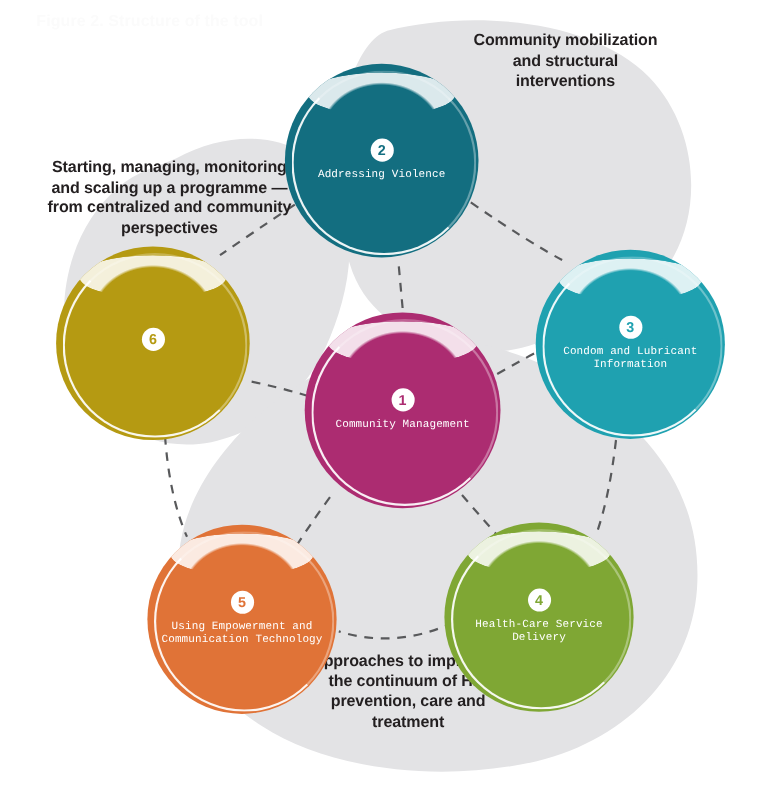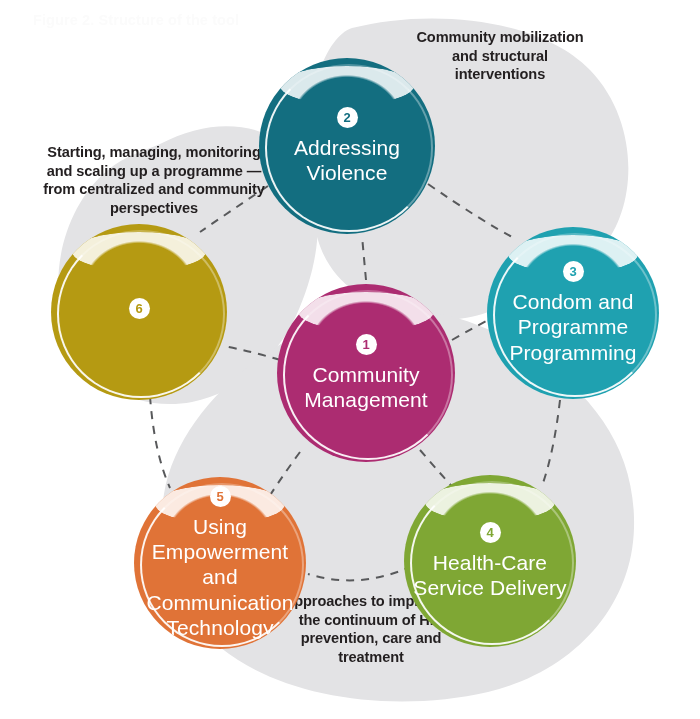--- a/index.html
+++ b/index.html
@@ -43,21 +43,21 @@
   .caption {
     position: absolute;
     z-index: 3;
     text-align: center;
     color: #231f20;
     font-size: 14.6px;
     font-weight: bold;
     line-height: 1.27;
     letter-spacing: -0.1px;
   }
-  #caption-top-right { left: 410px; top: 28px; width: 180px; }
+  #caption-top-right { left: 424px; top: 28px; width: 180px; }
   #caption-left      { left: 36px;  top: 128px; width: 236px; }
   #caption-bottom    { left: 276px; top: 592px; width: 190px; }
 
   .node {
     position: absolute;
     z-index: 4;
     border-radius: 50%;
     box-sizing: border-box;
     display: flex;
     flex-direction: column;
@@ -105,25 +105,26 @@
     align-items: center;
     justify-content: center;
     font-size: 13px;
     font-weight: bold;
     line-height: 1;
     margin-bottom: 7px;
   }
   .node-label {
     position: relative;
     z-index: 2;
-    font-size: 21px;
+    font-size: 10px;
     font-weight: normal;
     line-height: 1.2;
     padding: 0 6px;
     letter-spacing: .1px;
+    font-family: Liberation Mono, monospace;
   }
 
   
   #node-1 { left: 277px; top: 284px; width: 178px; height: 178px; }
   #node-2 { left: 259px; top: 58px;  width: 176px; height: 176px; }
   #node-3 { left: 487px; top: 227px; width: 172px; height: 172px; }
   #node-4 { left: 404px; top: 475px; width: 172px; height: 172px; }
   #node-5 { left: 134px; top: 477px; width: 172px; height: 172px; }
   #node-6 { left: 51px;  top: 224px; width: 176px; height: 176px; }
 </style>
@@ -194,21 +195,21 @@
 
   <div class="node" id="node-2" style="background: rgb(19, 110, 128);">
     <span class="gloss"></span>
     <span class="node-num" style="color: rgb(19, 110, 128);">2</span>
     <span class="node-label">Addressing Violence</span>
   </div>
 
   <div class="node" id="node-3" style="background: rgb(31, 161, 176);">
     <span class="gloss"></span>
     <span class="node-num" style="color: rgb(31, 161, 176);">3</span>
-    <span class="node-label">Condom and Programme Programming</span>
+    <span class="node-label">Condom and Lubricant Information</span>
   </div>
 
   <div class="node" id="node-4" style="background: rgb(127, 167, 52);">
     <span class="gloss"></span>
     <span class="node-num" style="color: rgb(127, 167, 52);">4</span>
     <span class="node-label">Health-Care Service Delivery</span>
   </div>
 
   <div class="node" id="node-5" style="background: rgb(224, 115, 55);">
     <span class="gloss"></span>

